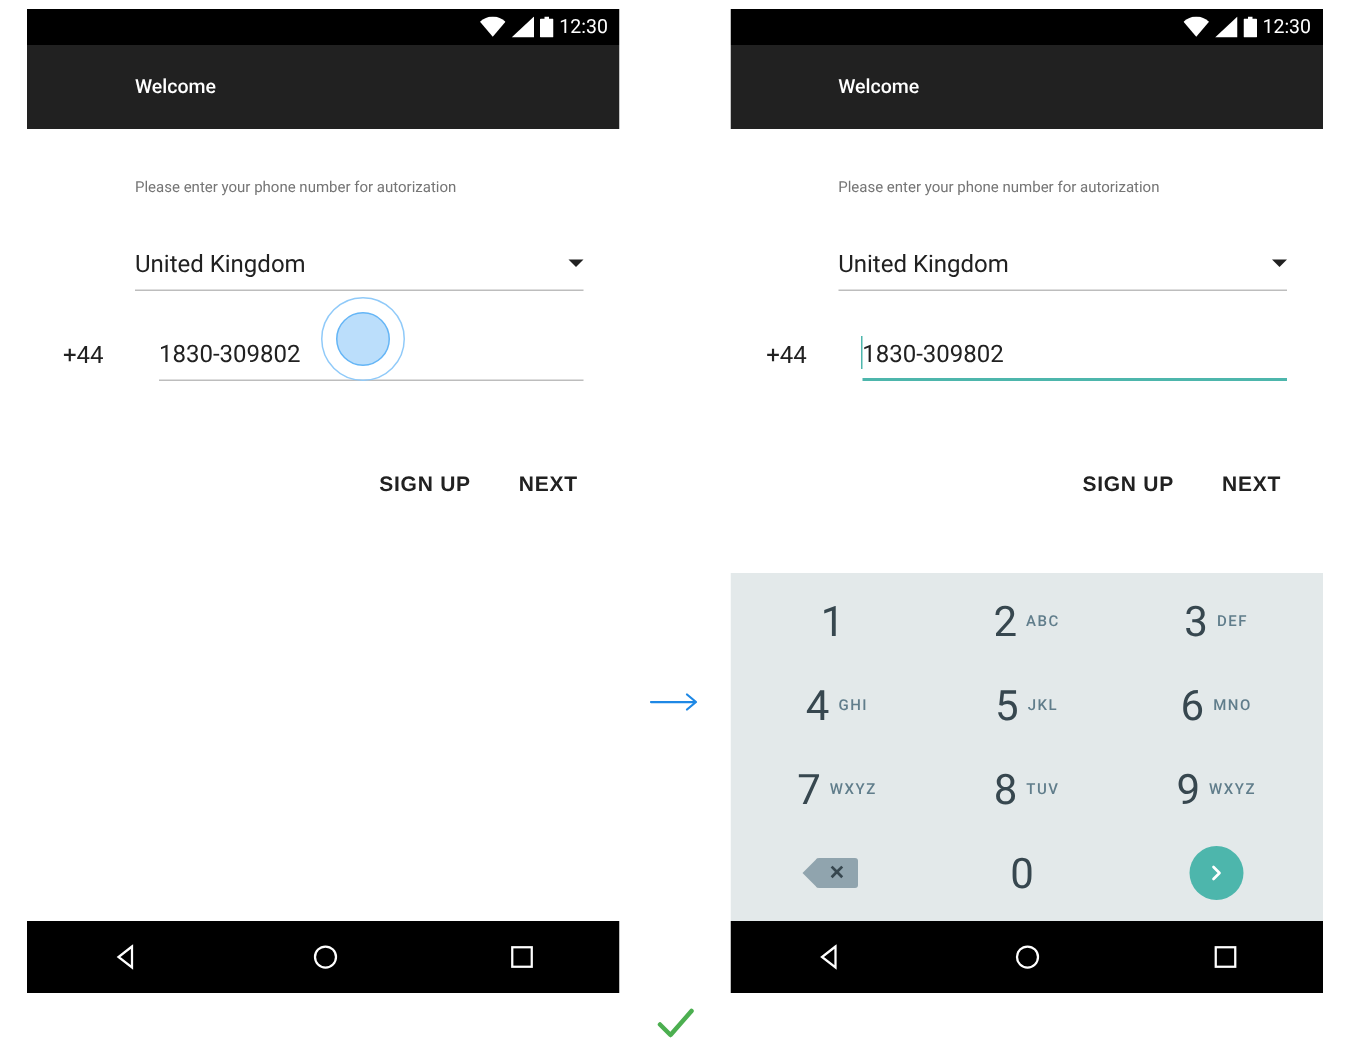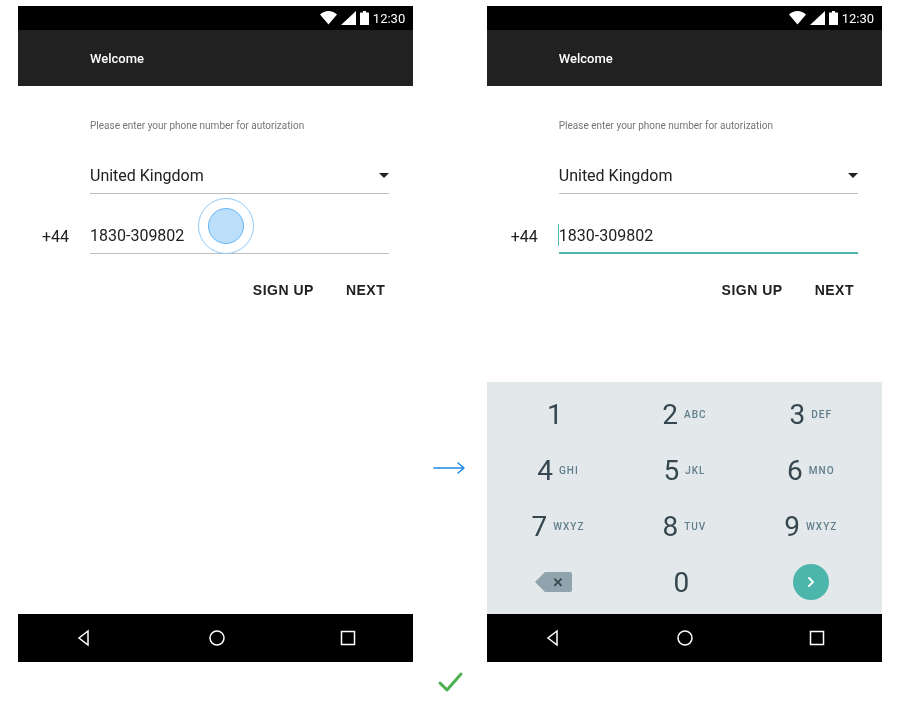--- a/index.html
+++ b/index.html
@@ -68,21 +68,21 @@
     .dropdown-caret {
       width: 0; height: 0;
       border-left: 5px solid transparent;
       border-right: 5px solid transparent;
       border-top: 5px solid #212121;
     }
     .phone-row {
       display: flex;
       align-items: flex-end;
       margin-top: 32px;
-      gap: 12px;
+      gap: 28px;
     }
     .dial-code {
       font-size: 16px;
       color: #212121;
       width: 36px;
       padding-bottom: 8px;
     }
     .phone-input-wrap {
       flex: 1;
       border-bottom: 1px solid #bdbdbd;
@@ -115,21 +115,21 @@
       top: 10px; left: 10px;
       width: 36px; height: 36px;
       background: #bbdefb;
       border: 1px solid #64b5f6;
       border-radius: 50%;
     }
     .actions {
       display: flex;
       justify-content: flex-end;
       gap: 24px;
-      margin-top: 20px;
+      margin-top: 52px;
       padding-right: 0;
     }
     .flat-btn {
       font-size: 14px;
       font-weight: 700;
       letter-spacing: 0.5px;
       color: #212121;
       background: none;
       border: none;
       cursor: pointer;

